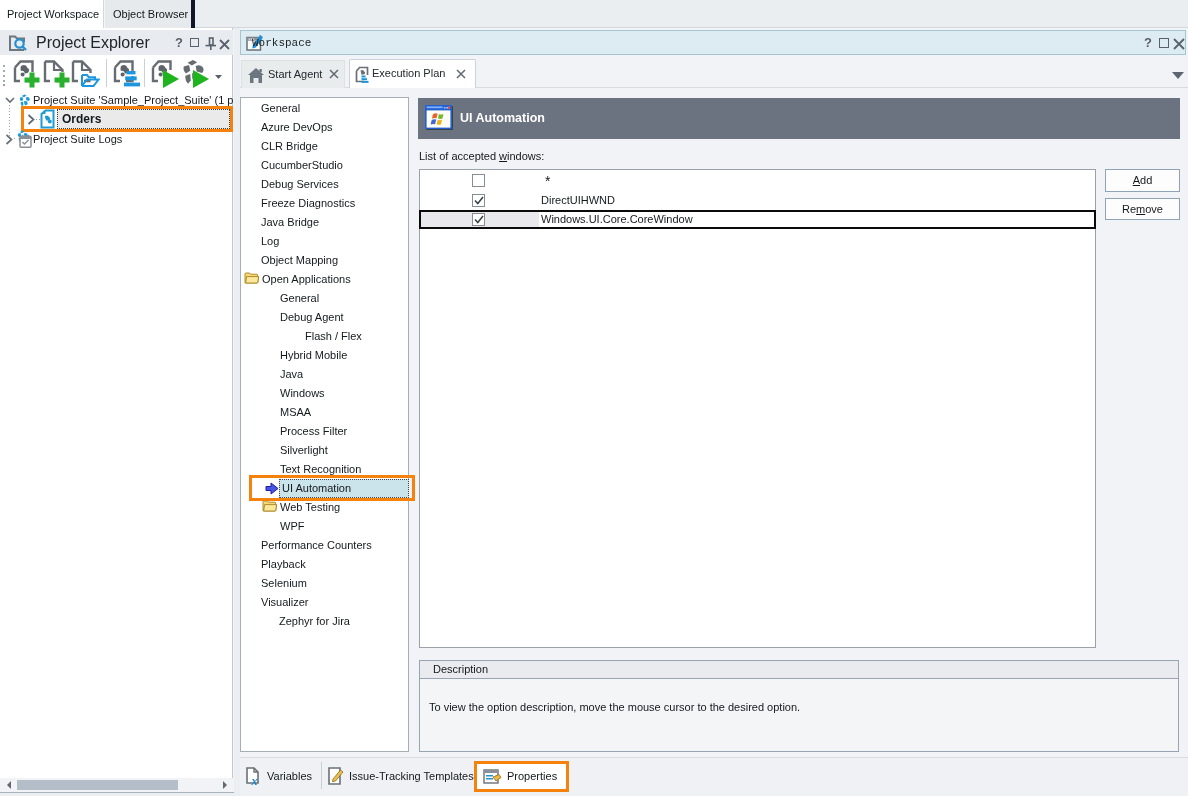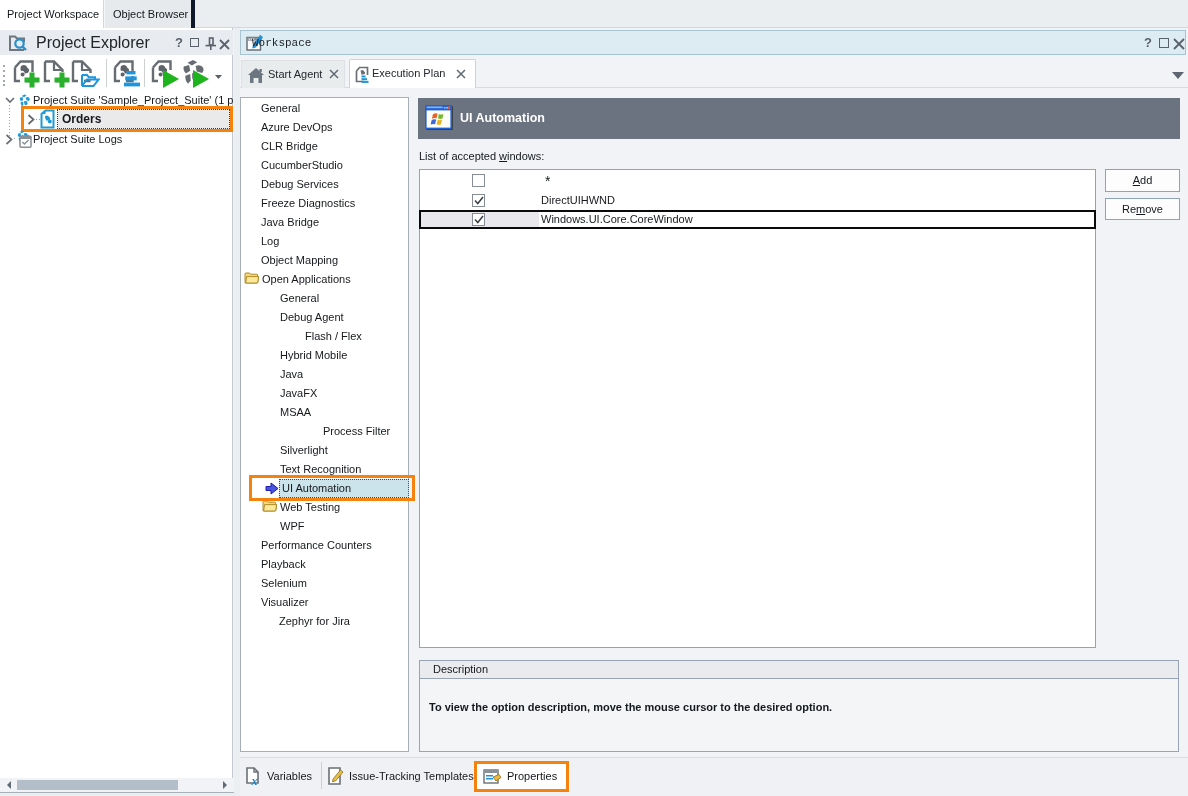--- a/index.html
+++ b/index.html
@@ -225,23 +225,23 @@
 <svg class="abs" style="left:244px;top:272px;" width="15" height="12" viewBox="0 0 15 12">
  <path d="M1 2.5 L1 10.5 Q1 11 1.7 11 L13 11 Q13.7 11 13.8 10.3 L14.6 4.6 L13.5 4.6 L13.5 2.8 Q13.5 2.2 12.8 2.2 L6.6 2.2 L5.6 1 L1.7 1 Q1 1 1 1.7 Z" fill="#f5d876" stroke="#a8821e" stroke-width="0.9"></path>
  <path d="M2.6 4.6 L14.6 4.6 L13.7 10.6 Q13.6 11 13 11 L1.6 11 Z" fill="#fbe89a" stroke="#a8821e" stroke-width="0.9"></path>
 </svg>
 <div class="abs" style="left:262px;top:270px;height:18px;line-height:18px;white-space:nowrap;">Open Applications</div>
 <div class="abs" style="left:280px;top:289px;height:18px;line-height:18px;white-space:nowrap;">General</div>
 <div class="abs" style="left:280px;top:308px;height:18px;line-height:18px;white-space:nowrap;">Debug Agent</div>
 <div class="abs" style="left:280px;top:327px;height:18px;line-height:18px;white-space:nowrap;margin-left:25px;">Flash / Flex</div>
 <div class="abs" style="left:280px;top:346px;height:18px;line-height:18px;white-space:nowrap;">Hybrid Mobile</div>
 <div class="abs" style="left:280px;top:365px;height:18px;line-height:18px;white-space:nowrap;">Java</div>
-<div class="abs" style="left:280px;top:384px;height:18px;line-height:18px;white-space:nowrap;">JavaFX</div>
+<div class="abs" style="left:280px;top:384px;height:18px;line-height:18px;white-space:nowrap;">Windows</div>
 <div class="abs" style="left:280px;top:403px;height:18px;line-height:18px;white-space:nowrap;text-align:center;">MSAA</div>
-<div class="abs" style="left:280px;top:422px;height:18px;line-height:18px;white-space:nowrap;margin-left:43px;">Process Filter</div>
+<div class="abs" style="left:280px;top:422px;height:18px;line-height:18px;white-space:nowrap;">Process Filter</div>
 <div class="abs" style="left:280px;top:441px;height:18px;line-height:18px;white-space:nowrap;">Silverlight</div>
 <div class="abs" style="left:280px;top:460px;height:18px;line-height:18px;white-space:nowrap;">Text Recognition</div>
 <svg class="abs" style="left:262px;top:500px;" width="15" height="12" viewBox="0 0 15 12">
  <path d="M1 2.5 L1 10.5 Q1 11 1.7 11 L13 11 Q13.7 11 13.8 10.3 L14.6 4.6 L13.5 4.6 L13.5 2.8 Q13.5 2.2 12.8 2.2 L6.6 2.2 L5.6 1 L1.7 1 Q1 1 1 1.7 Z" fill="#f5d876" stroke="#a8821e" stroke-width="0.9"></path>
  <path d="M2.6 4.6 L14.6 4.6 L13.7 10.6 Q13.6 11 13 11 L1.6 11 Z" fill="#fbe89a" stroke="#a8821e" stroke-width="0.9"></path>
 </svg>
 <div class="abs" style="left:280px;top:498px;height:18px;line-height:18px;white-space:nowrap;">Web Testing</div>
 <div class="abs" style="left:280px;top:517px;height:18px;line-height:18px;white-space:nowrap;">WPF</div>
 <div class="abs" style="left:261px;top:536px;height:18px;line-height:18px;white-space:nowrap;">Performance Counters</div>
 <div class="abs" style="left:261px;top:555px;height:18px;line-height:18px;white-space:nowrap;">Playback</div>
@@ -293,21 +293,21 @@
     <path d="M1 4.5 L3.8 7.5 L9 1" fill="none" stroke="#3a3f45" stroke-width="1.5"></path>
   </svg>
 <div class="abs" style="left:541px;top:211px;height:17px;line-height:17px;">Windows.UI.Core.CoreWindow</div>
 
 <div class="abs" style="left:1105px;top:169px;width:75px;height:23px;background:#fdfdfe;border:1px solid #8ea3b8;text-align:center;line-height:21px;"><span style="text-decoration:underline">A</span>dd</div>
 <div class="abs" style="left:1105px;top:198px;width:75px;height:22px;background:#fdfdfe;border:1px solid #8ea3b8;text-align:center;line-height:20px;">Re<span style="text-decoration:underline">m</span>ove</div>
 
 <div class="abs" style="left:419px;top:660px;width:760px;height:92px;background:#f4f5f7;border:1px solid #98a3b3;"></div>
 <div class="abs" style="left:419px;top:660px;width:760px;height:19px;background:#e9ebee;border:1px solid #98a3b3;"></div>
 <div class="abs" style="left:433px;top:661px;height:17px;line-height:17px;">Description</div>
-<div class="abs" style="left:429px;top:700px;height:15px;line-height:15px;font-weight:bold;">To view the option description, move the mouse cursor to the desired option.</div>
+<div class="abs" style="left:429px;top:700px;height:15px;line-height:15px;">To view the option description, move the mouse cursor to the desired option.</div>
 
 <div class="abs" style="left:240px;top:757px;width:948px;height:39px;background:#eff1f4;border-top:1px solid #d8dcdf;"></div>
 <svg class="abs" style="left:245px;top:767px;" width="19" height="19" viewBox="0 0 19 19">
   <path d="M2 1 L9 1 L13 5 L13 16 L2 16 Z" fill="#fff" stroke="#6a7076" stroke-width="1.6"></path>
   <path d="M9 1 L9 5 L13 5" fill="none" stroke="#6a7076" stroke-width="1.4"></path>
   <text x="6.5" y="18" font-family="Liberation Serif,serif" font-style="italic" font-weight="bold" font-size="12" fill="#1c87cc">x</text>
 </svg>
 <div class="abs" style="left:267px;top:762px;height:28px;line-height:28px;">Variables</div>
 <div class="abs" style="left:321px;top:762px;width:1px;height:27px;background:#cbd0d5;"></div>
 <svg class="abs" style="left:327px;top:767px;" width="18" height="18" viewBox="0 0 18 18">

